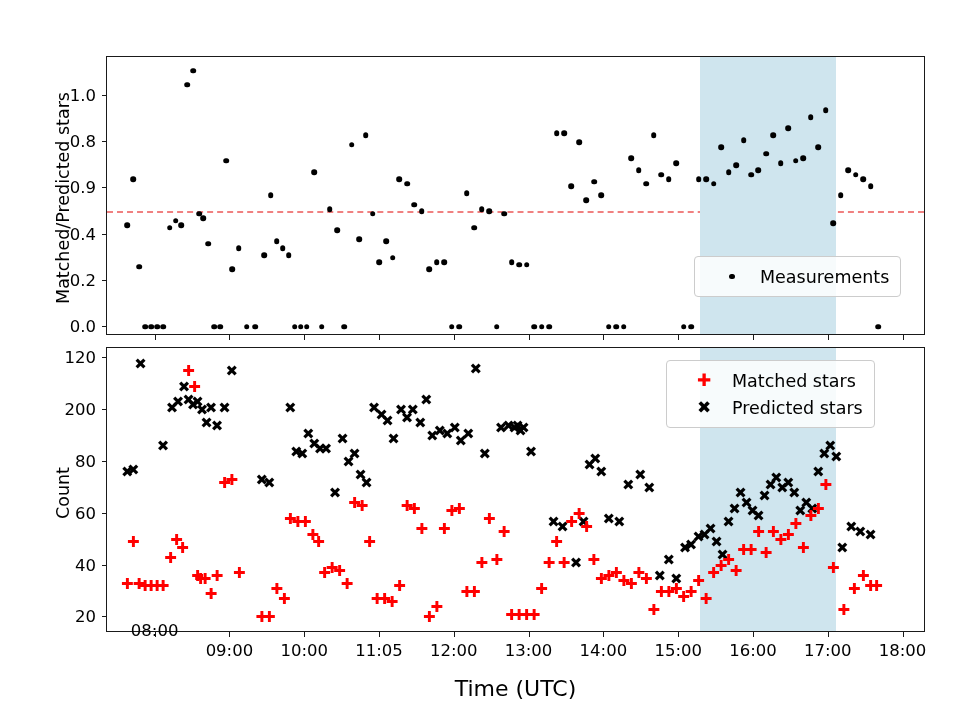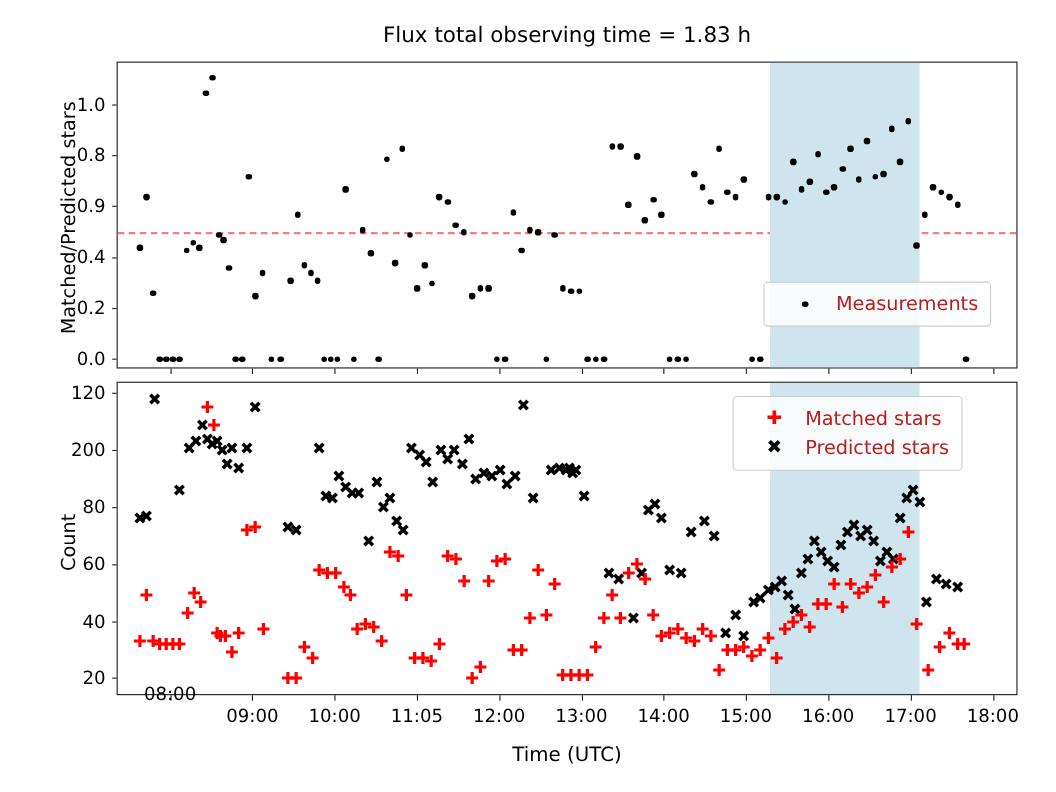--- a/index.html
+++ b/index.html
@@ -105,21 +105,21 @@
     color: #000000;
     white-space: nowrap;
   }
 
   
   #xlabel {
     position: absolute;
     left: 106px; top: 676px;
     width: 819px;
     text-align: center;
-    font-size: 18px;
+    font-size: 22px;
     color: #000000;
   }
   .ylabel {
     position: absolute;
     transform-origin: 50% 50%;
     transform: rotate(-90deg);
     font-size: 17.5px;
     color: #000000;
     text-align: center;
     white-space: nowrap;
@@ -144,21 +144,21 @@
   .legend-key {
     width: 56px;
     flex: 0 0 56px;
     display: flex;
     align-items: center;
     justify-content: center;
     height: 20px;
   }
   .legend-text {
     font-size: 17.5px;
-    color: #b91c1c;
+    color: #000000;
     white-space: nowrap;
   }
   .key-dot {
     width: 5.6px; height: 5.6px;
     border-radius: 50%;
     background: #000000;
   }
   .key-dash {
     width: 46px; height: 0;
     border-top: 2.6px dashed #f08080;
@@ -167,21 +167,20 @@
   .key-cross { color: #000000; font-size: 17px; font-weight: bold; line-height: 1; }
 
   #legend-top    { left: 694px; top: 256px; }
   #legend-bottom { left: 666px; top: 360px; }
 </style>
 </head>
 <body>
 
 <div id="figure">
 
-  <div id="title">Flux total observing time = 1.83 h</div>
 
   <div class="axes" id="axes-top">
     <div class="plotarea" id="plot-top">
         <div class="threshold" style="top: 154.488px; border-top-color: rgb(240, 128, 128);"></div>
         <div class="span-band" style="left: 593.121px; width: 136.126px; background: rgb(207, 229, 238);"></div>
         <div class="pt pt-dot" style="left: 20.1945px; top: 168.322px;"></div>
         <div class="pt pt-dot" style="left: 26.1781px; top: 122.207px;"></div>
         <div class="pt pt-dot" style="left: 32.1616px; top: 209.826px;"></div>
         <div class="pt pt-dot" style="left: 38.1452px; top: 269.777px;"></div>
         <div class="pt pt-dot" style="left: 44.1288px; top: 269.777px;"></div>

